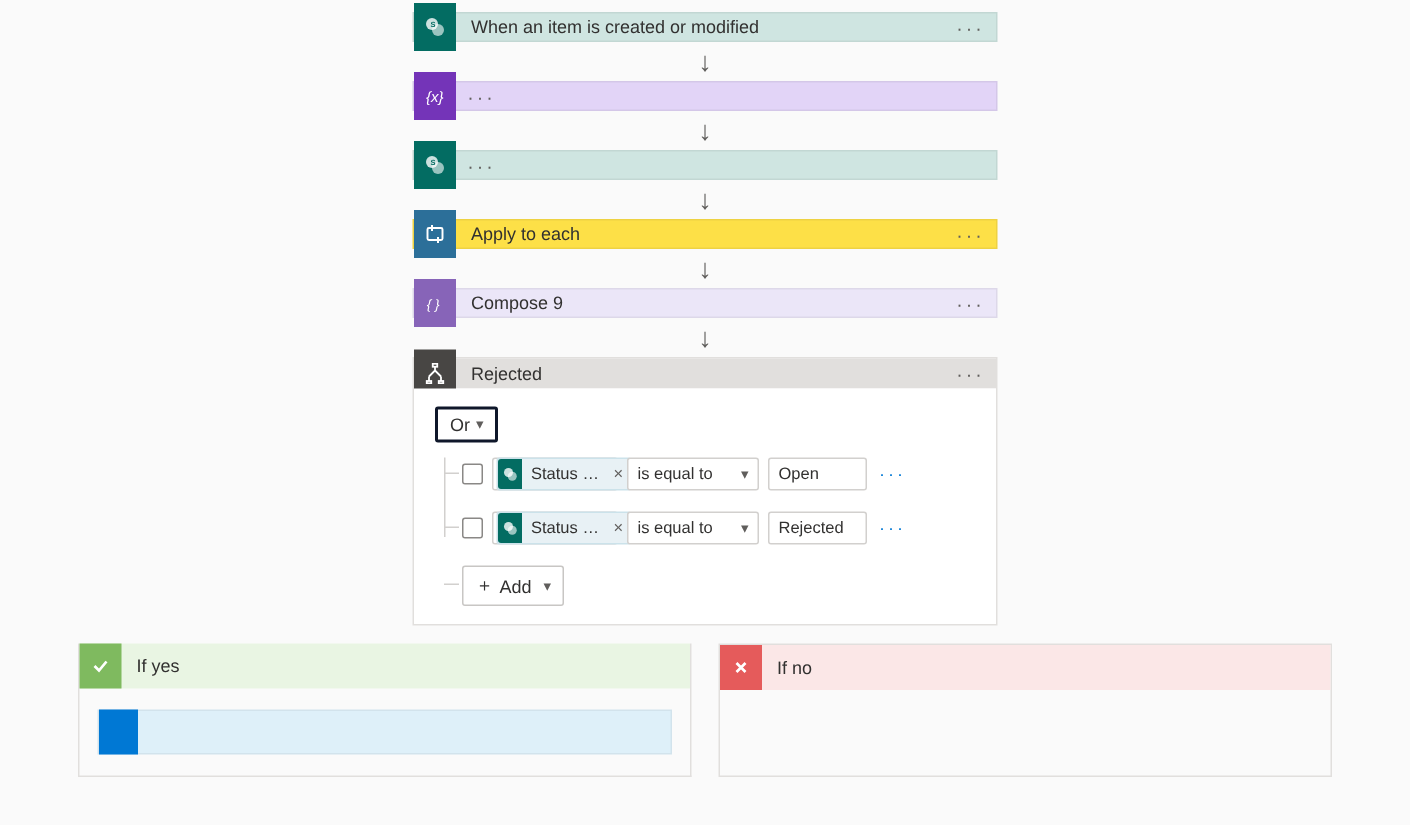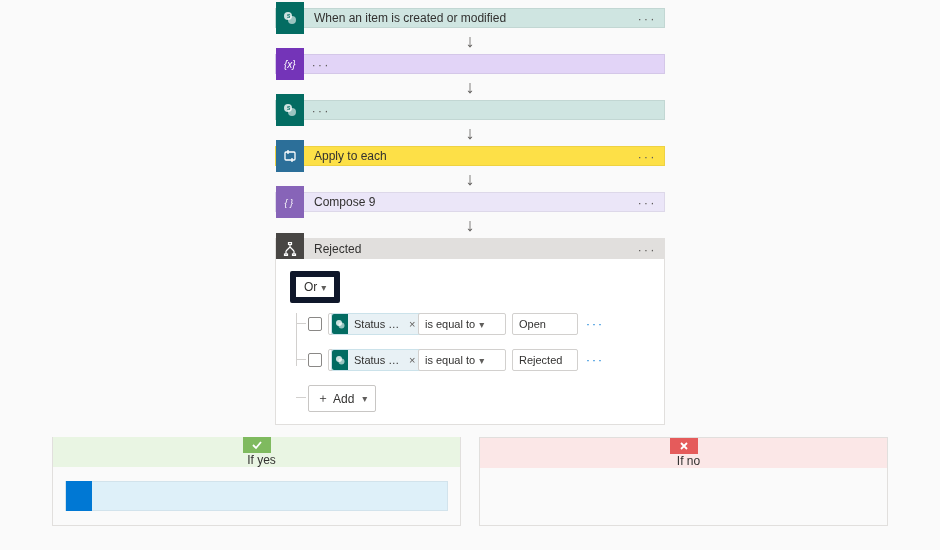--- a/index.html
+++ b/index.html
@@ -10,43 +10,43 @@
 .step .label { flex: 1; padding: 0 10px; font-size: 12px; }
 .step .menu { width: 34px; text-align: center; color: #605e5c; letter-spacing: 2px; font-size: 13px; cursor: pointer; }
 .teal { background: #cfe5e1; } .teal .icon { background: #036c62; }
 .purpleA { background: #e2d4f7; } .purpleA .icon { background: #7434b8; }
 .purpleB { background: #ebe6f8; } .purpleB .icon { background: #8764b8; }
 .blue { background: #fde047; } .blue .icon { background: #2c6f99; }
 .grey { background: #e1dfdd; } .grey .icon { background: #484644; }
 .arrow { color: #605e5c; font-size: 18px; line-height: 1; margin: 4px 0; }
 .cond-wrap { width: 390px; border: 1px solid #e1dfdd; }
 .cond-body { background: #fff; padding: 12px 14px 12px 14px; position: relative; }
-.group-select { display: inline-flex; align-items: center; border: 6px solid #0f172a; border-radius: 2px; padding: 3px 8px; font-size: 12px; margin-bottom: 10px; cursor: pointer; }
+.group-select { display: inline-flex; align-items: center; border: 2px solid #0f172a; border-radius: 2px; padding: 3px 8px; font-size: 12px; margin-bottom: 10px; cursor: pointer; }
 .chev { margin-left: 4px; font-size: 10px; color: #605e5c; }
 .rules { margin-left: 18px; position: relative; }
 .rules::before { content: ""; position: absolute; left: -12px; top: 0; bottom: 46px; width: 0; border-left: 1px solid #d2d0ce; }
 .rule { display: flex; align-items: center; gap: 6px; margin-bottom: 14px; position: relative; }
 .rule::before { content: ""; position: absolute; left: -12px; top: 10px; width: 10px; border-top: 1px solid #d2d0ce; }
 .chk { width: 14px; height: 14px; border: 1px solid #8a8886; border-radius: 2px; background: #fff; cursor: pointer; }
 .token { display: inline-flex; align-items: center; background: #e8f1f5; border: 1px solid #cbe2ea; border-radius: 2px; font-size: 11px; height: 22px; }
 .token-chip { background: #036c62; color: #fff; width: 16px; height: 100%; display: flex; align-items: center; justify-content: center; border-radius: 2px 0 0 2px; }
 .token-chip svg { width: 10px; height: 10px; }
 .token-label { padding: 0 4px 0 6px; white-space: nowrap; max-width: 56px; overflow: hidden; text-overflow: ellipsis; }
 .token-x { padding: 0 5px; color: #605e5c; cursor: pointer; font-size: 11px; }
 .field { border: 1px solid #d2d0ce; height: 22px; display: flex; align-items: center; background: #fff; border-radius: 2px; }
 .field-token { width: 84px; padding-left: 2px; }
-.op { width: 88px; padding: 0 6px; font-size: 11px; color: #323130; justify-content: flex-start; cursor: pointer; }
+.op { width: 88px; padding: 0 6px; font-size: 11px; color: #323130; justify-content: space-between; cursor: pointer; }
 .val { width: 66px; padding: 0 6px; font-size: 11px; }
 .rule-menu { color: #0078d4; letter-spacing: 2px; padding: 0 2px; cursor: pointer; }
 .addrow { display: flex; align-items: center; position: relative; }
 .addrow::before { content: ""; position: absolute; left: -12px; top: 12px; width: 10px; border-top: 1px solid #d2d0ce; }
 .add-btn { display: inline-flex; align-items: center; border: 1px solid #c8c6c4; border-radius: 2px; padding: 4px 8px; font-size: 12px; cursor: pointer; gap: 4px; }
 .branches { display: flex; gap: 18px; width: 100%; padding: 12px 52px 0; }
 .branch { flex: 1; border: 1px solid #e1dfdd; background: #fafafa; display: flex; flex-direction: column; }
-.branch-head { display: flex; align-items: center; background: #fff; height: 30px; flex-direction: column; }
+.branch-head { display: flex; align-items: center; background: #fff; height: 30px; }
 .branch-head .hicon { width: 28px; height: 30px; display: flex; align-items: center; justify-content: center; color: #fff; }
 .branch-head .hlabel { padding-left: 10px; font-size: 12px; }
 .yes .hicon { background: #7fba5f; } .yes { border-top: none; } .yes .branch-head { background: #e9f5e3; }
 .no .hicon { background: #e55b5b; } .no .branch-head { background: #fbe7e7; }
 .branch-body { padding: 14px 12px; display: flex; flex-direction: column; align-items: center; min-height: 54px; }
 .substep { width: 100%; height: 30px; display: flex; align-items: center; background: #def0f9; border: 1px solid rgba(0,0,0,.05); }
 .substep .icon { width: 26px; height: 30px; background: #0078d4; display: flex; align-items: center; justify-content: center; }
 svg { display: block; }
 </style>
 </head>

